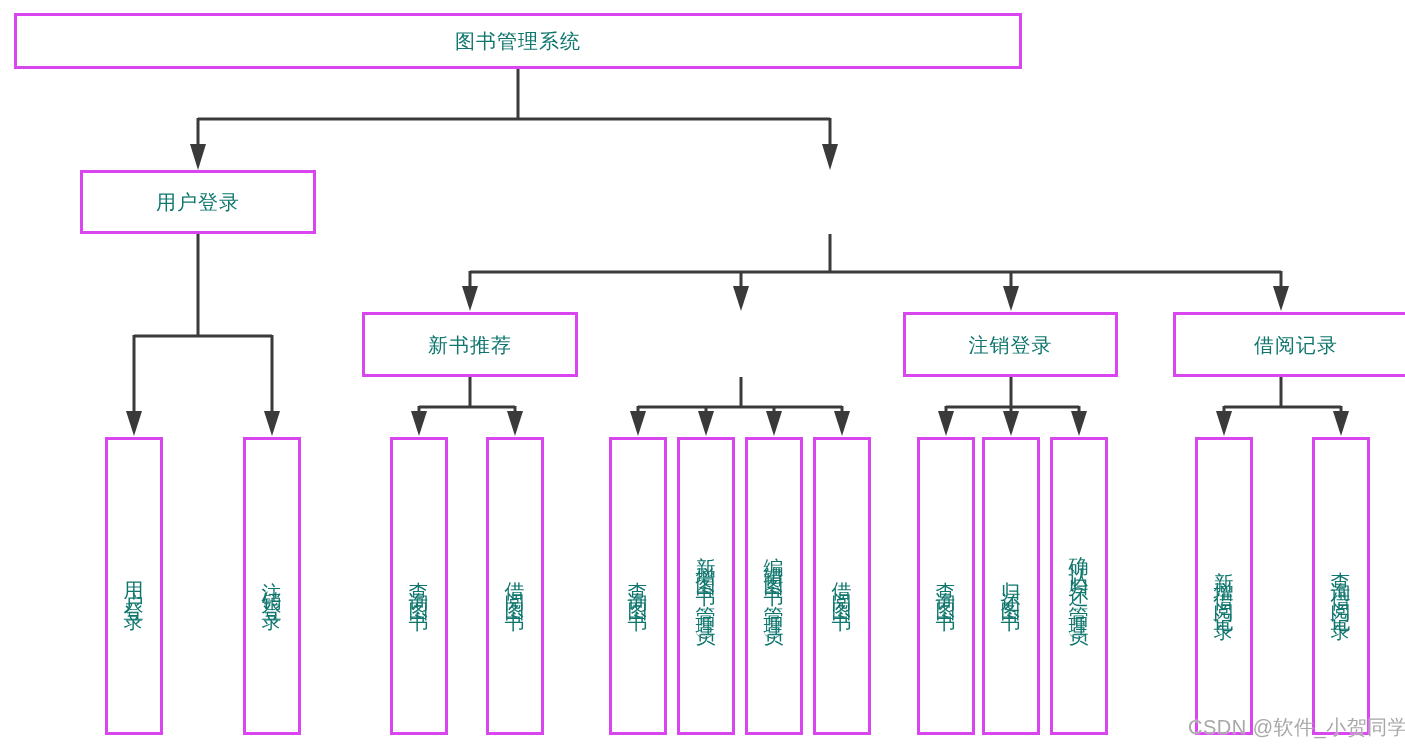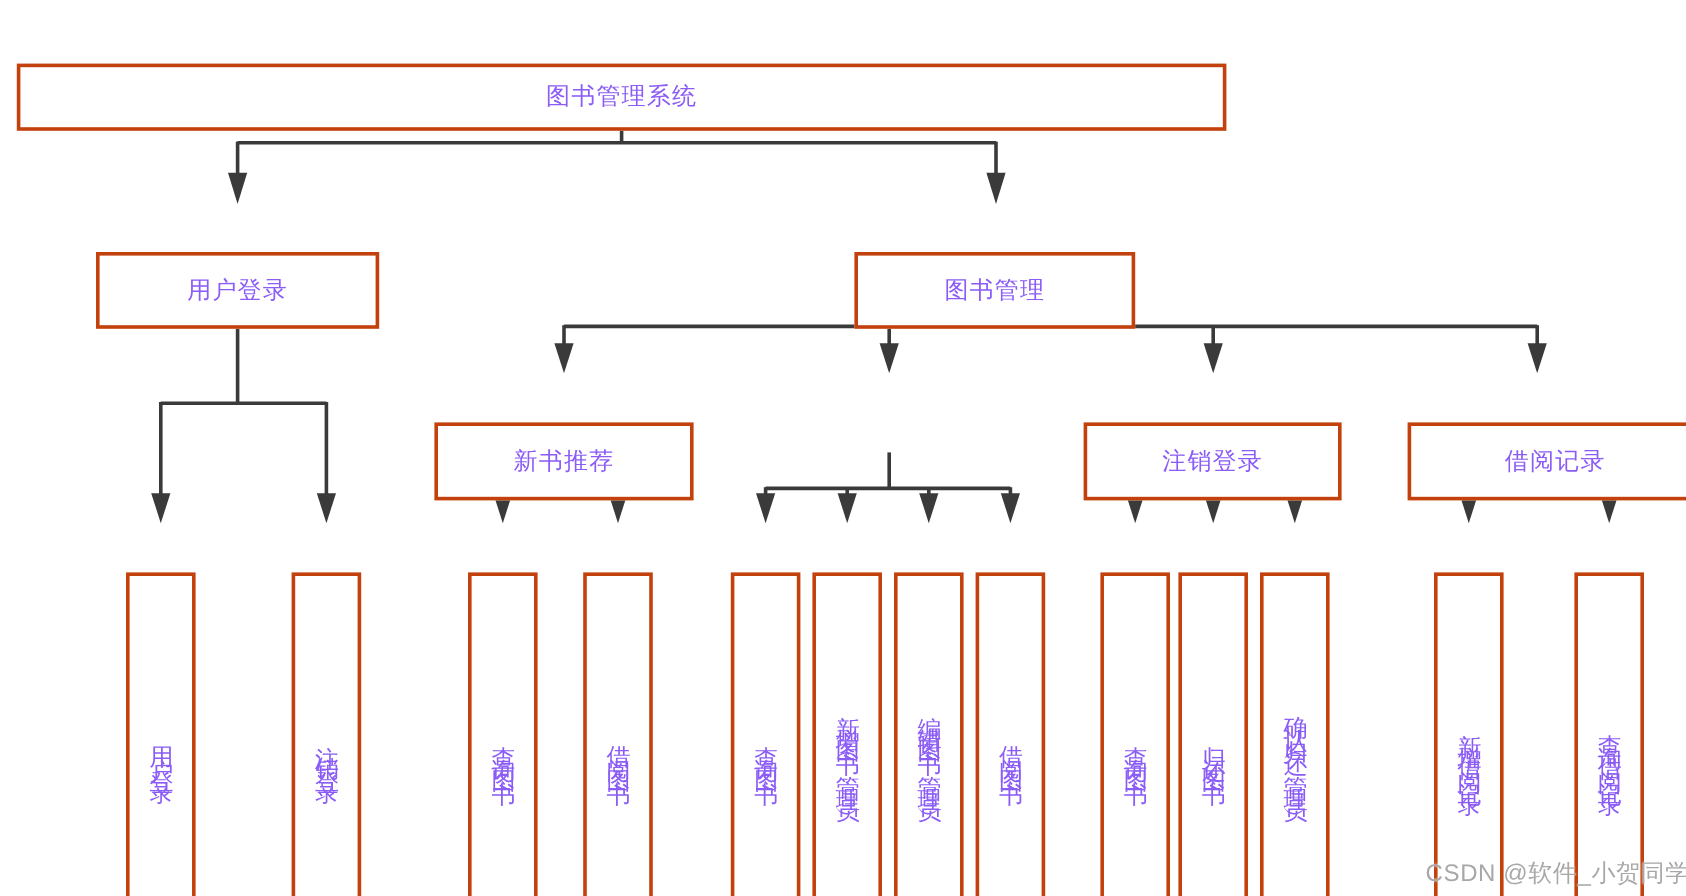--- a/index.html
+++ b/index.html
@@ -17,31 +17,30 @@
   }
   #connectors {
     position: absolute;
     left: 0;
     top: 0;
     z-index: 1;
   }
   .node {
     position: absolute;
     box-sizing: border-box;
-    border: 3px solid #c2410c;
+    border: 3px solid #d946ef;
     background: #ffffff;
-    color: #8b5cf6;
+    color: #0f766e;
     display: flex;
     align-items: center;
     justify-content: center;
     font-size: 20px;
     letter-spacing: 1px;
     z-index: 2;
     line-height: 1;
-    margin-top: 40px;
   }
   .leaf {
     writing-mode: vertical-rl;
     text-orientation: mixed;
     letter-spacing: 10px;
     font-size: 20px;
   }
   
   .n-root  { left: 14px;   top: 13px;  width: 1008px; height: 56px; }
   .n-ulog  { left: 80px;   top: 170px; width: 236px;  height: 64px; }
@@ -144,21 +143,20 @@
       <polygon points="1003,411 1019,411 1011,436"></polygon>
       <polygon points="1071,411 1087,411 1079,436"></polygon>
       <polygon points="1216,411 1232,411 1224,436"></polygon>
       <polygon points="1333,411 1349,411 1341,436"></polygon>
     </g>
   </svg>
 
   <div class="node n-root">图书管理系统</div>
 
   <div class="node n-ulog">用户登录</div>
-  <div class="node n-bmgmt">图书管理</div>
 
   <div class="node n-nbr">新书推荐</div>
   <div class="node n-cbrw">注销登录</div>
   <div class="node n-brec">借阅记录</div>
 
   <div class="node leaf l1">用户登录</div>
   <div class="node leaf l2">注销登录</div>
   <div class="node leaf l3">查询图书</div>
   <div class="node leaf l4">借阅图书</div>
   <div class="node leaf l5">查询图书</div>

